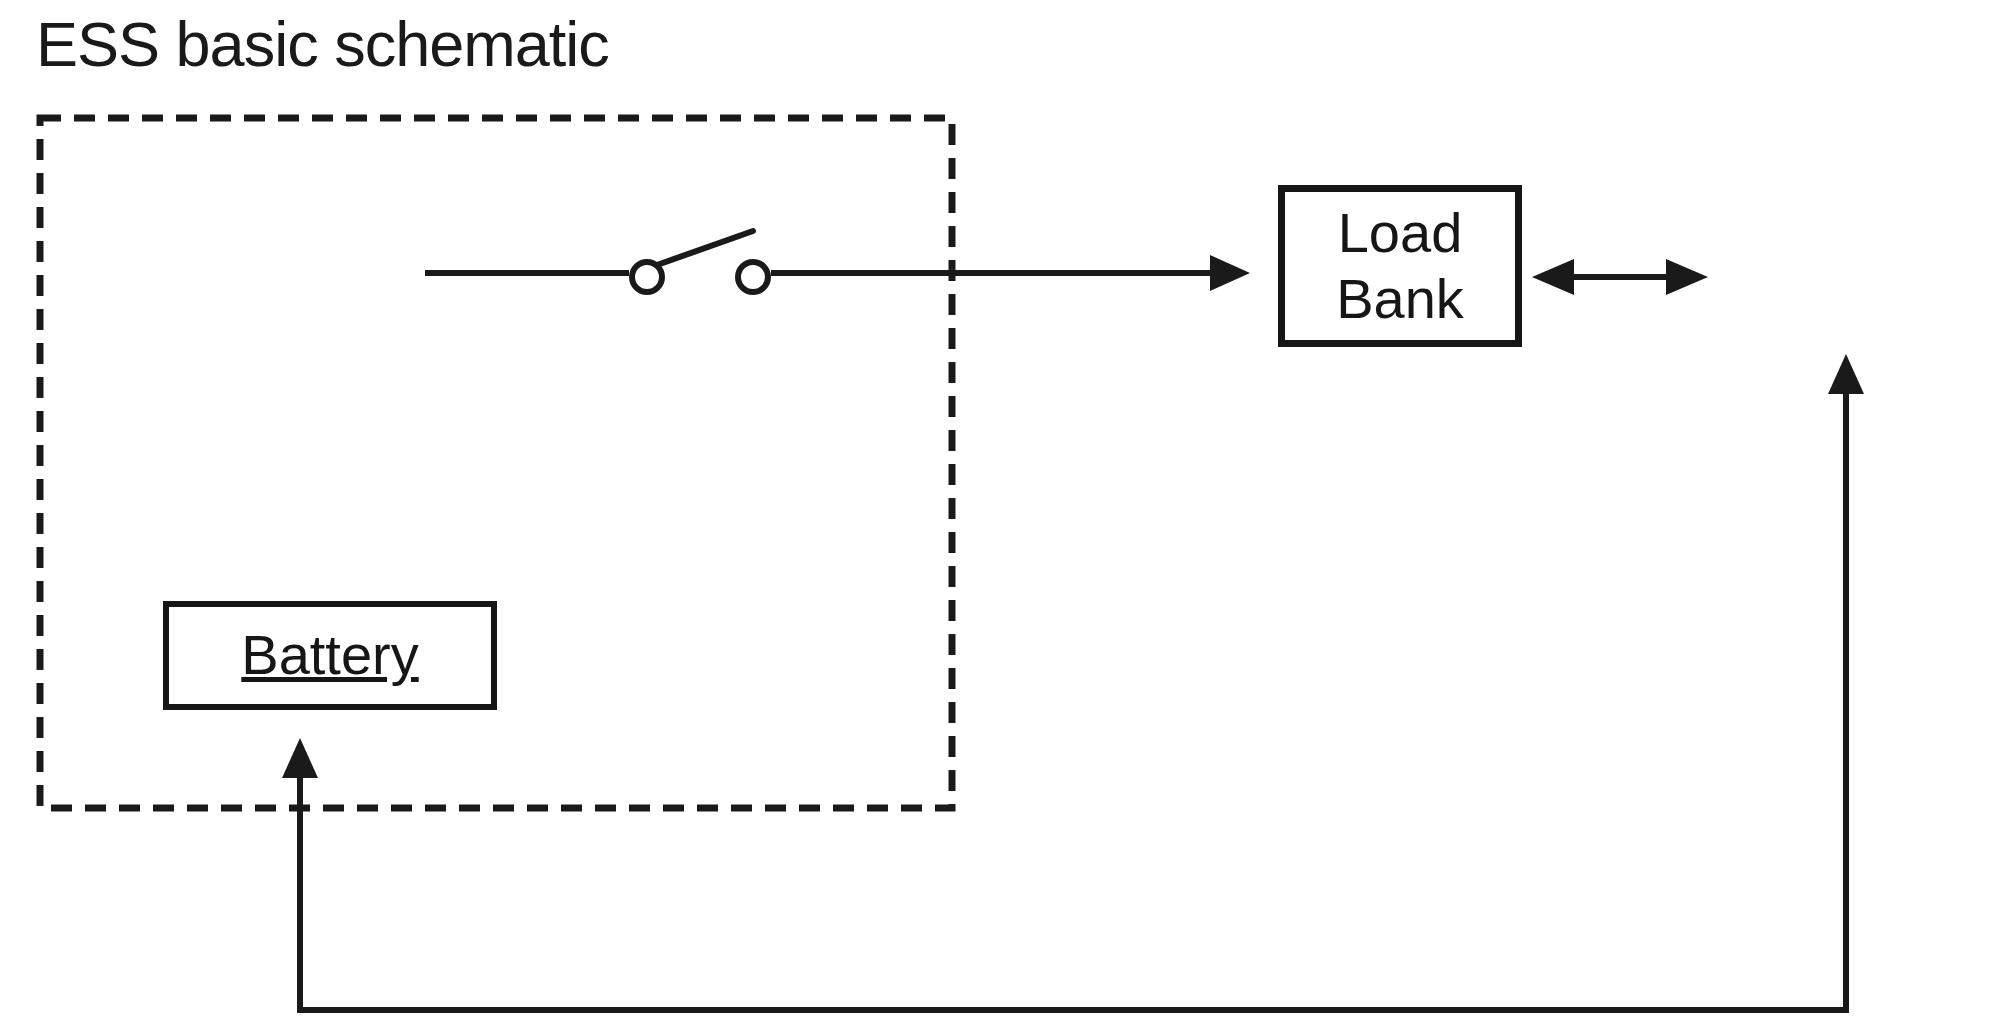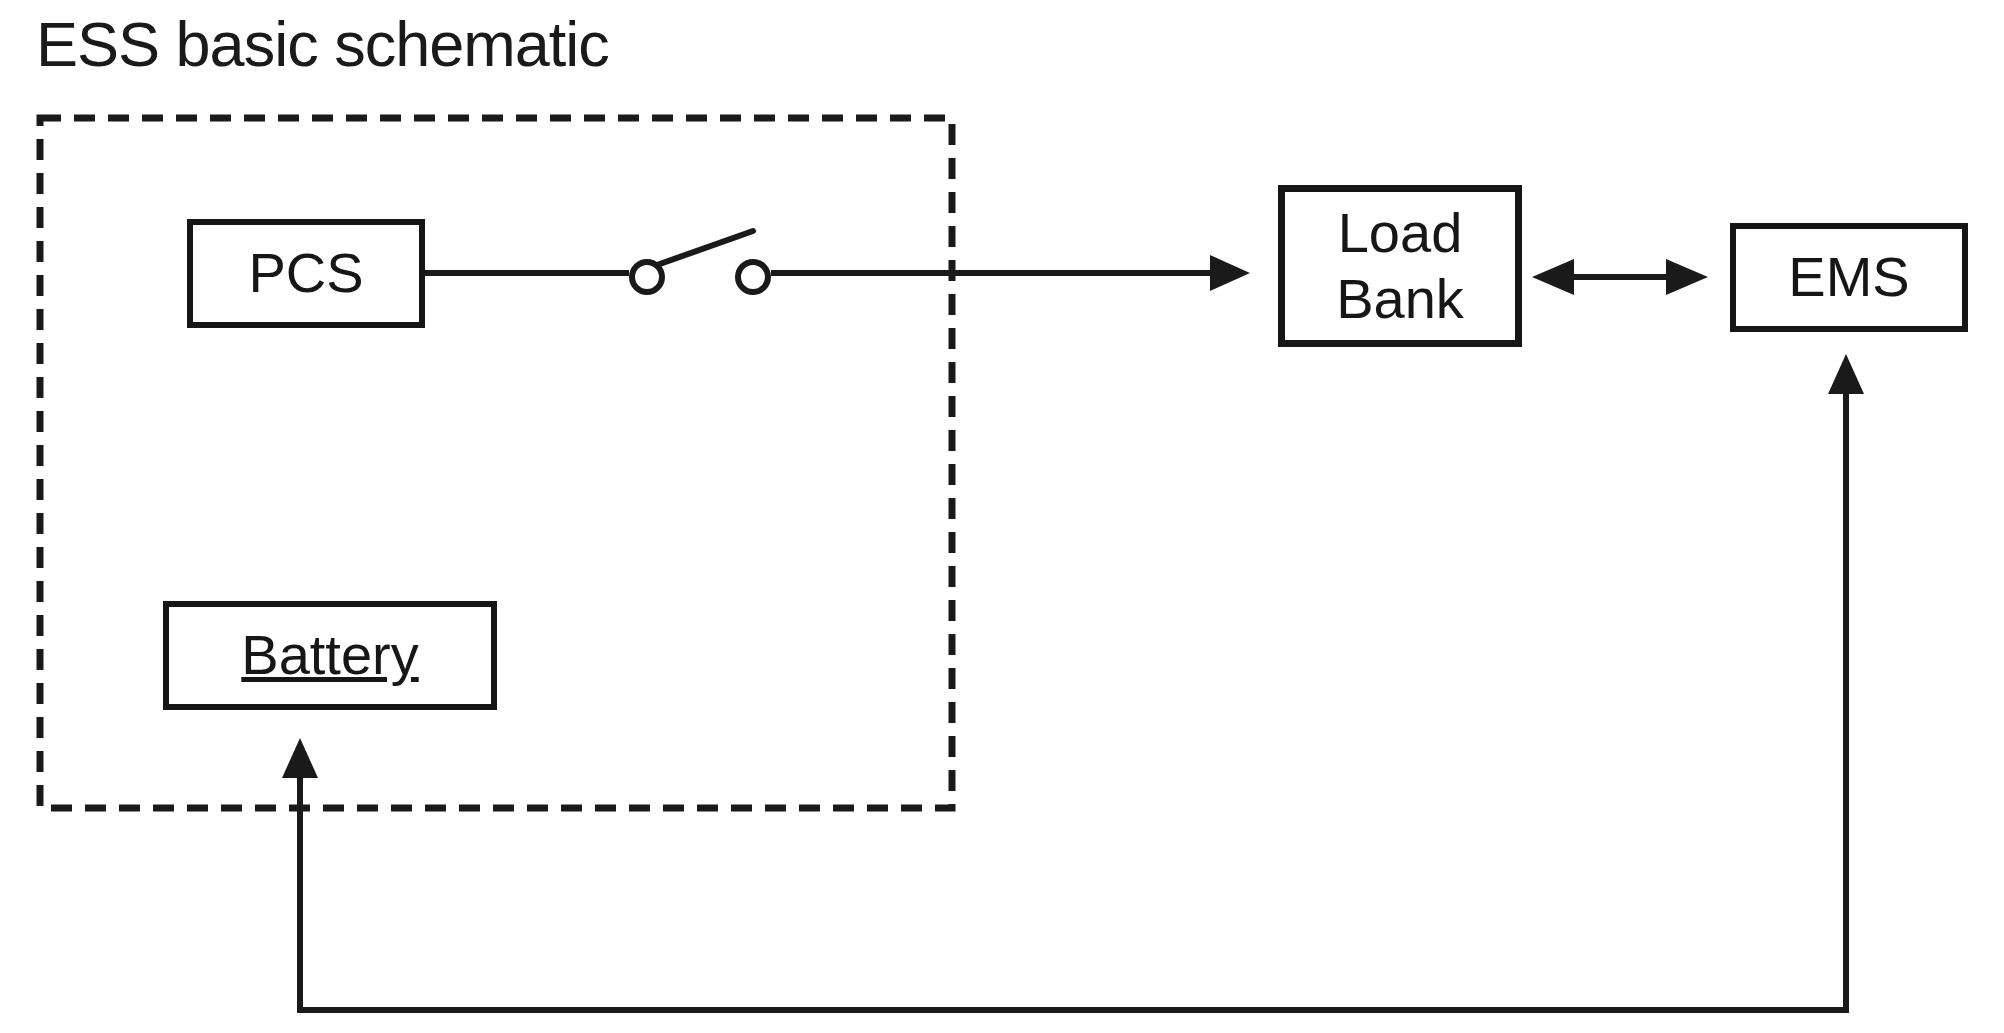--- a/index.html
+++ b/index.html
@@ -71,29 +71,23 @@
 
     <line x1="1544" y1="277" x2="1696" y2="277" stroke="#1a1a1a" stroke-width="6"></line>
     <polygon points="1532,277 1574,259 1574,295" fill="#1a1a1a"></polygon>
     <polygon points="1708,277 1666,259 1666,295" fill="#1a1a1a"></polygon>
 
     <polyline points="1846,372 1846,1010 300,1010 300,756" fill="none" stroke="#1a1a1a" stroke-width="6"></polyline>
     <polygon points="1846,354 1828,394 1864,394" fill="#1a1a1a"></polygon>
     <polygon points="300,738 282,778 318,778" fill="#1a1a1a"></polygon>
   </svg>
 
-  <div class="node node-pcs">
-    <span class="node-label">PCS</span>
-  </div>
 
   <div class="node node-battery">
     <span class="node-label">Battery</span>
   </div>
 
   <div class="node node-loadbank">
     <span class="node-label">Load Bank</span>
   </div>
 
-  <div class="node node-ems">
-    <span class="node-label">EMS</span>
-  </div>
 
 </div>
 
 </body></html>

